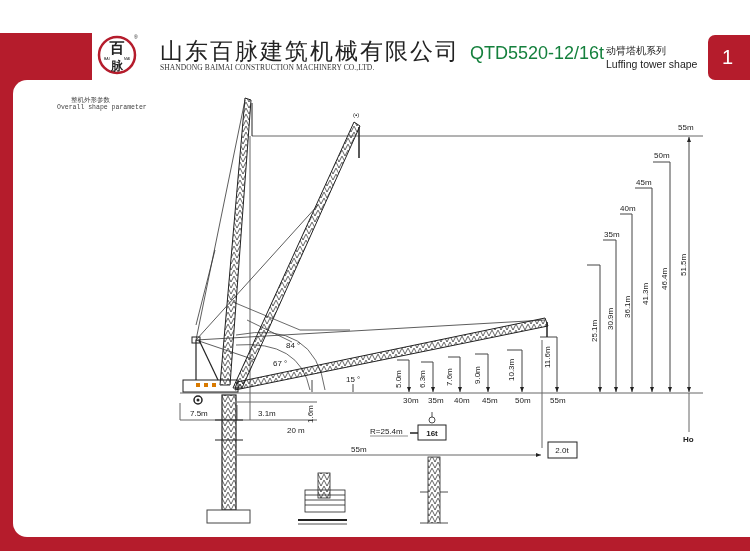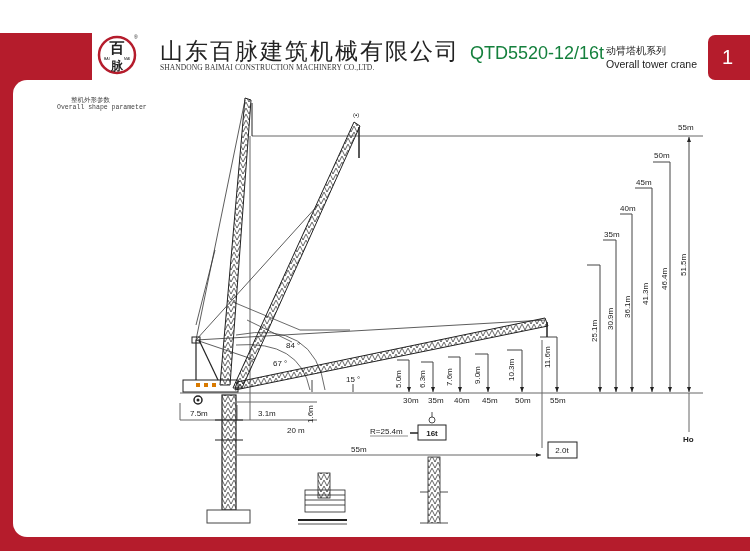--- a/index.html
+++ b/index.html
@@ -41,21 +41,21 @@
   <text x="20" y="37" text-anchor="middle" font-size="12" font-weight="bold" fill="#b51c2c">脉</text>
   <text x="7" y="27" font-size="3.5" fill="#b51c2c">BAI</text>
   <text x="27" y="27" font-size="3.5" fill="#b51c2c">MAI</text>
   <text x="37" y="6" font-size="5" fill="#b51c2c">®</text>
 </svg>
 
 <div id="company-cn">山东百脉建筑机械有限公司</div>
 <div id="company-en">SHANDONG  BAIMAI CONSTRUCTION MACHINERY CO.,LTD.</div>
 <div id="model">QTD5520-12/16t</div>
 <div id="series-cn">动臂塔机系列</div>
-<div id="series-en">Overall tower crane</div>
+<div id="series-en">Luffing tower shape</div>
 <div id="page-badge">1</div>
 
 <div id="caption-cn">整机外形参数</div>
 <div id="caption-en">Overall shape parameter</div>
 
 <svg id="drawing" width="750" height="551" viewBox="0 0 750 551">
   <defs>
     <marker id="arr" markerWidth="5" markerHeight="5" refX="2.5" refY="5" orient="auto">
       <path d="M0,0 L5,0 L2.5,5 z" fill="#222"></path>
     </marker>

